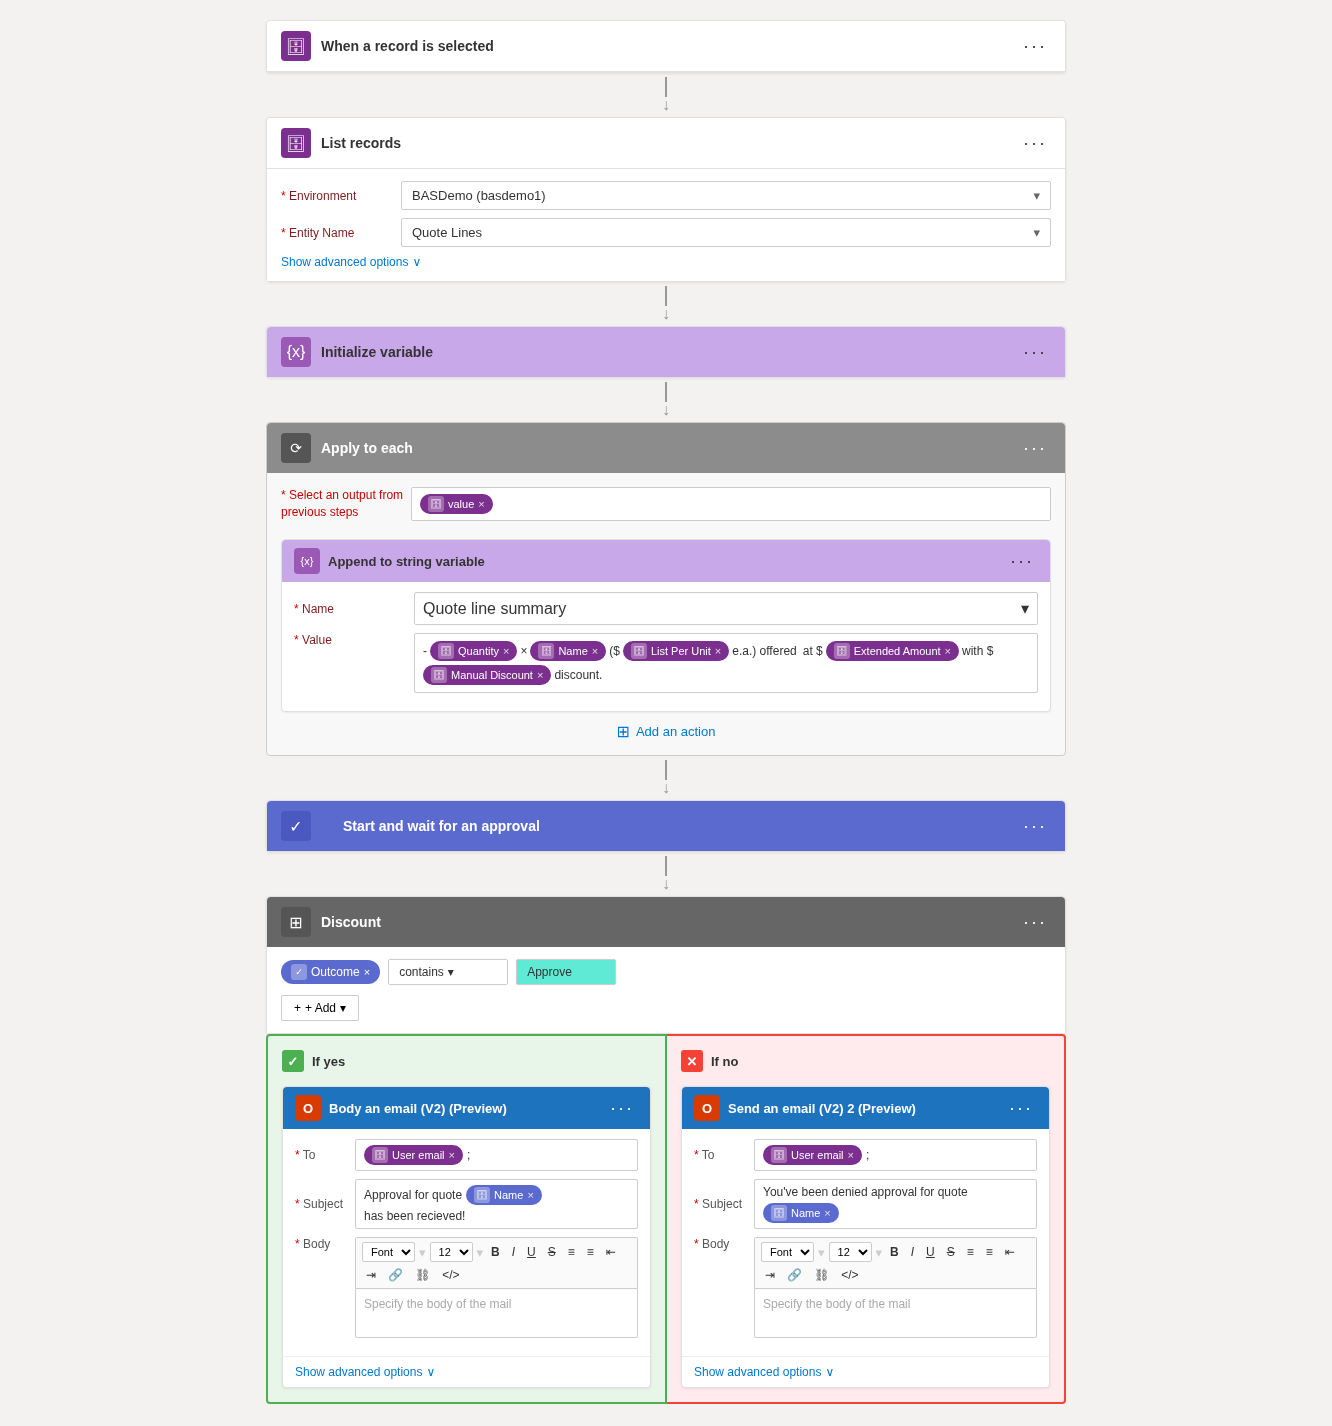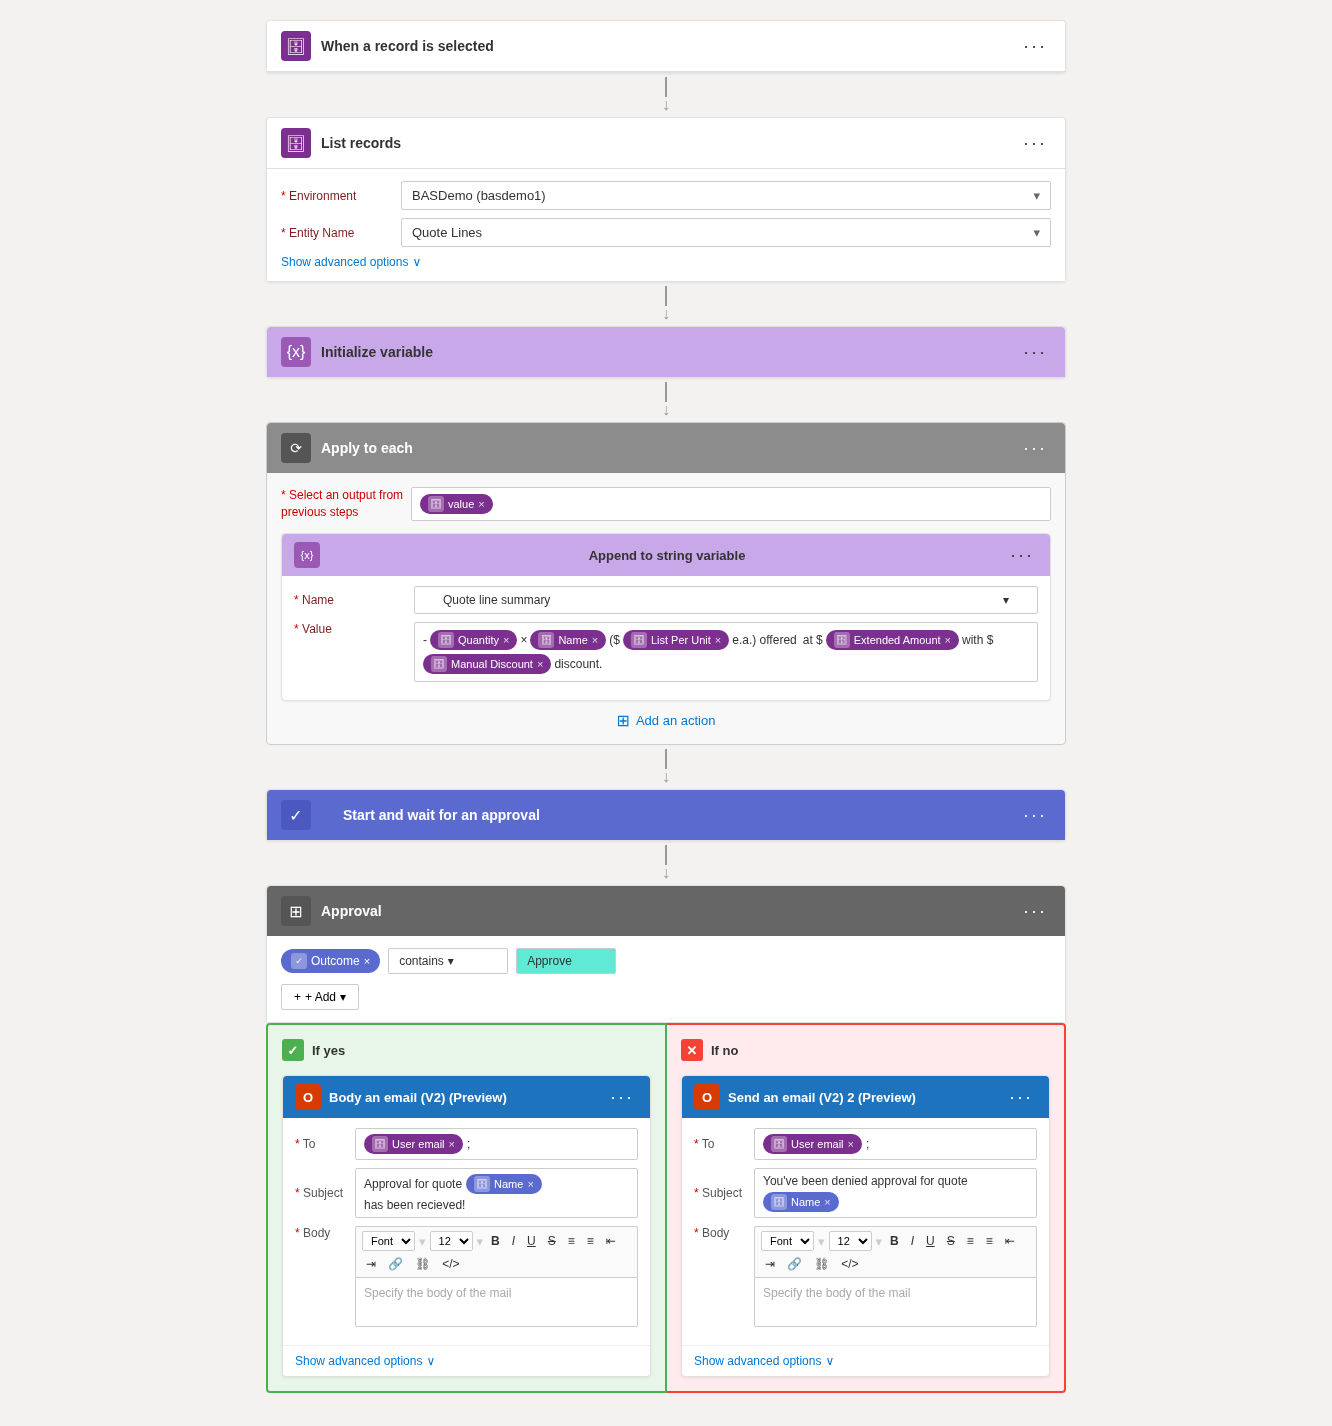--- a/index.html
+++ b/index.html
@@ -153,21 +153,21 @@
       display: flex;
       align-items: center;
       border-radius: 4px 4px 0 0;
     }
     .apply-each-body {
       padding: 14px;
     }
     .select-output-row {
       display: flex;
       align-items: flex-start;
-      margin-bottom: 12px;
+      margin-bottom: 18px;
     }
     .select-output-label {
       font-size: 12px;
       color: #c00;
       width: 130px;
       flex-shrink: 0;
       line-height: 1.4;
     }
     .token-input-box {
       flex: 1;
@@ -468,22 +468,22 @@
       min-height: 50px;
       background: #fff;
       font-size: 12px;
       color: #aaa;
     }
 
     .name-dropdown {
       width: 100%;
       border: 1px solid #ccc;
       border-radius: 2px;
-      padding: 6px 28px;
-      font-size: 12px;
+      padding: 6px 8px;
+      font-size: 16px;
       background: #fff;
       display: flex;
       align-items: center;
       justify-content: space-between;
     }
 
     .outer-more-btn {
       background: none;
       border: none;
       cursor: pointer;
@@ -578,21 +578,21 @@
               <span class="token-chip-icon">🗄</span>
               <span>value</span>
               <span class="token-chip-x">×</span>
             </span>
           </div>
         </div>
 
         <div class="inner-card">
           <div class="inner-header">
             <div class="step-icon" style="background:#9b59b6;color:#fff;border-radius:4px;width:26px;height:26px;font-size:11px;margin-right:8px;">{x}</div>
-            <span class="step-title" style="color:#333;font-size:13px;text-align:center;">Append to string variable</span>
+            <span class="step-title" style="color:#333;font-size:13px;">Append to string variable</span>
             <button class="outer-more-btn" style="color:#333;">···</button>
           </div>
           <div class="inner-body">
 
             <div class="field-row">
               <div class="field-label field-label-req">Name</div>
               <div class="field-value">
                 <div class="name-dropdown">
                   <span>Quote line summary</span>
                   <span>▾</span>
@@ -666,21 +666,21 @@
     </div>
 
     <div class="arrow-connector">
       <div class="arrow-line"></div>
       <div class="arrow-head">↓</div>
     </div>
 
     <div class="condition-card">
       <div class="condition-header">
         <div class="step-icon" style="background:#555;color:#fff;border-radius:4px;">⊞</div>
-        <span class="step-title" style="color:#fff;">Approval</span>
+        <span class="step-title" style="color:#fff;">Discount</span>
         <button class="more-btn" style="color:#fff;">···</button>
       </div>
       <div class="condition-body">
         <div class="condition-row">
           <div class="condition-token">
             <span style="width:16px;height:16px;background:rgba(255,255,255,0.3);border-radius:3px;display:inline-flex;align-items:center;justify-content:center;font-size:9px;">✓</span>
             <span>Outcome</span>
             <span style="cursor:pointer;font-size:11px;">×</span>
           </div>
           <div class="condition-select">

